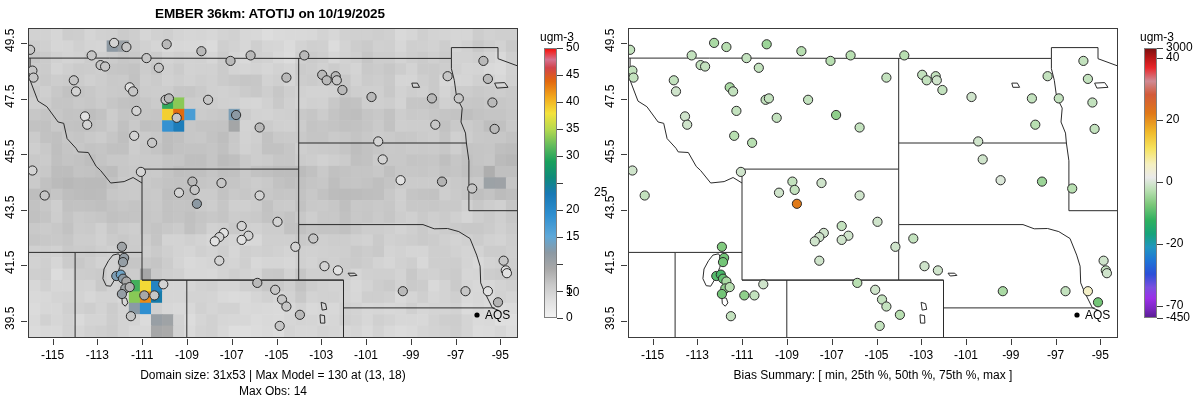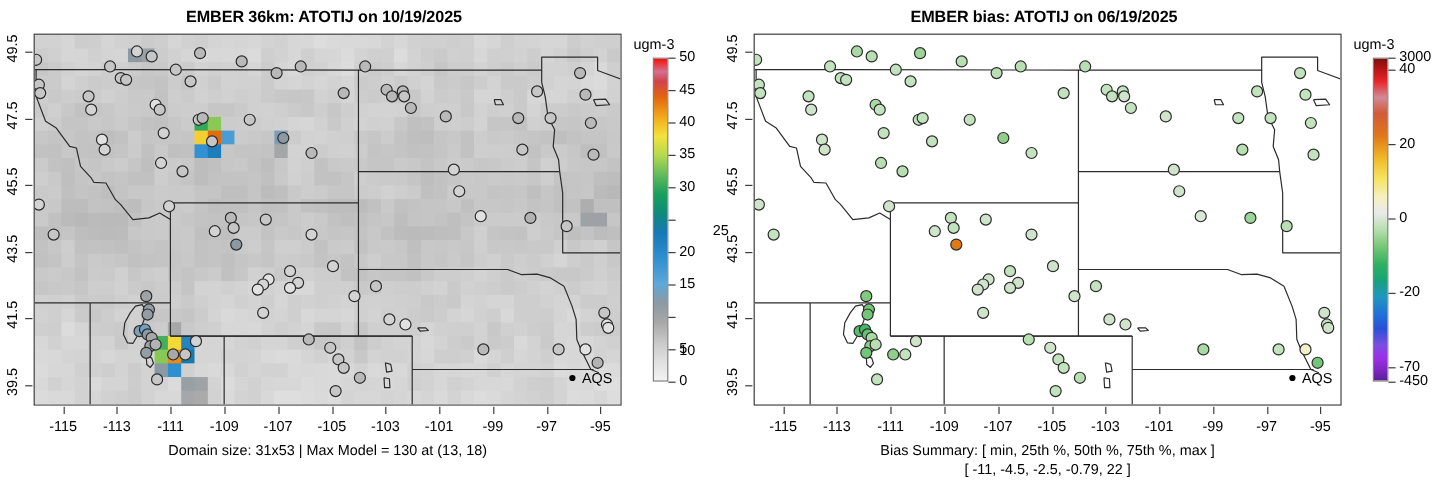--- a/index.html
+++ b/index.html
@@ -112,20 +112,21 @@
   }
   .caption.l1 { top: 368px; }
   .caption.l2 { top: 384px; }
 
   
   .cbar-wrap { position: absolute; }
   .cbar-unit {
     position: absolute;
     font-size: 12px;
     white-space: nowrap;
+    margin-left: 12px;
   }
   .cbar-strip {
     position: absolute;
     width: 13px;
     height: 270px;
     border: 1px solid #808080;
     box-sizing: border-box;
   }
   .cbar-tick {
     position: absolute;
@@ -1507,20 +1508,21 @@
         <div class="ylab" style="top: 201.7px;">43.5</div>
         <div class="tick-y" style="top: 154.3px;"></div>
         <div class="ylab" style="top: 146.3px;">45.5</div>
         <div class="tick-y" style="top: 98.8px;"></div>
         <div class="ylab" style="top: 90.8px;">47.5</div>
         <div class="tick-y" style="top: 43.3px;"></div>
         <div class="ylab" style="top: 35.3px;">49.5</div>
       </div>
 
     <div class="caption l1">Domain size: 31x53 | Max Model = 130 at (13, 18)</div>
+    <div class="caption l2">Max Obs: 14</div>
 
     <div class="cbar-wrap" id="cbar-model">
       <div class="cbar-unit" style="left:528px; top:30px;">ugm-3</div>
       <div class="cbar-strip" id="cbar-strip-model" style="left: 544px; top: 48px; background: linear-gradient(rgb(240, 16, 16) 0%, rgb(239, 42, 42) 1%, rgb(212, 113, 143) 4%, rgb(209, 67, 75) 7%, rgb(226, 103, 14) 12%, rgb(242, 168, 28) 18%, rgb(244, 226, 60) 24%, rgb(181, 217, 79) 30%, rgb(99, 187, 92) 36%, rgb(25, 160, 92) 42%, rgb(15, 138, 122) 48%, rgb(24, 120, 180) 54%, rgb(47, 143, 208) 62%, rgb(95, 168, 216) 70%, rgb(140, 153, 163) 76%, rgb(168, 168, 168) 82%, rgb(200, 200, 200) 88%, rgb(224, 224, 224) 94%, rgb(242, 242, 242) 100%);"></div>
     <div class="cbar-tick" style="left: 557px; top: 48px;"></div>
         <div class="cbar-lab" style="left: 566px; top: 40px;">50</div>
         <div class="cbar-tick" style="left: 557px; top: 75px;"></div>
         <div class="cbar-lab" style="left: 566px; top: 67px;">45</div>
         <div class="cbar-tick" style="left: 557px; top: 102px;"></div>
         <div class="cbar-lab" style="left: 566px; top: 94px;">40</div>
@@ -1537,21 +1539,20 @@
         <div class="cbar-tick" style="left: 557px; top: 264px;"></div>
         <div class="cbar-lab" style="left: 566px; top: 241px; margin-top: 44px;">10</div>
         <div class="cbar-tick" style="left: 557px; top: 291px;"></div>
         <div class="cbar-lab" style="left: 566px; top: 283px;">5</div>
         <div class="cbar-tick" style="left: 557px; top: 318px;"></div>
         <div class="cbar-lab" style="left: 566px; top: 310px;">0</div>
       </div>
   </div>
 
   <div class="panel" id="panel-right">
-    <div class="panel-title">EMBER bias: ATOTIJ on 06/19/2025</div>
 
     <div class="plot-box">
       <div class="plot-inner">
         <svg class="map-svg" id="map-bias" viewBox="0 0 488 308" preserveAspectRatio="none">
             <rect x="0" y="0" width="488" height="308" fill="#ffffff"></rect>
             <polyline points="-4.5,29.1 80.6,29.1 270.9,29.4 422.4,29.4 422.4,18.6 469.0,18.6 469.0,29.7 490.2,37.5" fill="none" stroke="#2b2b2b" stroke-width="1" stroke-linejoin="round"></polyline>
             <polyline points="1.1,29.1 1.1,51.3 9.0,72.1 17.9,77.7 29.1,93.0 34.7,94.3 38.1,109.6 47.0,119.3 49.2,122.9 59.3,123.5 67.2,137.4 71.6,141.5 81.7,154.0 95.1,152.6 104.1,148.5 113.0,154.0" fill="none" stroke="#2b2b2b" stroke-width="1" stroke-linejoin="round"></polyline>
             <polyline points="-20.1,112.4 -17.9,115.2 -10.1,118.5" fill="none" stroke="#2b2b2b" stroke-width="1" stroke-linejoin="round"></polyline>
             <polyline points="-20.1,112.4 -20.1,159.5 -17.9,170.6 -20.1,190.1 -20.1,223.4 46.1,223.4" fill="none" stroke="#2b2b2b" stroke-width="1" stroke-linejoin="round"></polyline>
             <polyline points="46.1,223.4 46.1,362.1" fill="none" stroke="#2b2b2b" stroke-width="1" stroke-linejoin="round"></polyline>
@@ -1717,21 +1718,20 @@
         <div class="ylab" style="top: 201.7px;">43.5</div>
         <div class="tick-y" style="top: 154.3px;"></div>
         <div class="ylab" style="top: 146.3px;">45.5</div>
         <div class="tick-y" style="top: 98.8px;"></div>
         <div class="ylab" style="top: 90.8px;">47.5</div>
         <div class="tick-y" style="top: 43.3px;"></div>
         <div class="ylab" style="top: 35.3px;">49.5</div>
       </div>
 
     <div class="caption l1">Bias Summary: [ min, 25th %, 50th %, 75th %, max ]</div>
-    <div class="caption l2">[ -11,  -4.5,  -2.5,  -0.79,  22 ]</div>
 
     <div class="cbar-wrap" id="cbar-bias">
       <div class="cbar-unit" style="left:528px; top:30px;">ugm-3</div>
       <div class="cbar-strip" id="cbar-strip-bias" style="left: 544px; top: 48px; background: linear-gradient(rgb(125, 16, 16) 0%, rgb(179, 21, 21) 3%, rgb(232, 38, 42) 7%, rgb(207, 138, 148) 12%, rgb(210, 90, 58) 17%, rgb(224, 120, 24) 24%, rgb(240, 185, 42) 31%, rgb(246, 226, 92) 37%, rgb(245, 240, 192) 43%, rgb(234, 234, 234) 48%, rgb(183, 223, 176) 53%, rgb(124, 200, 122) 58%, rgb(46, 176, 95) 64%, rgb(22, 163, 122) 69%, rgb(33, 150, 192) 74%, rgb(31, 116, 214) 79%, rgb(43, 79, 216) 84%, rgb(123, 79, 224) 89%, rgb(155, 48, 232) 93%, rgb(123, 40, 192) 97%, rgb(92, 31, 150) 100%);"></div>
     <div class="cbar-tick" style="left: 557px; top: 48px;"></div>
         <div class="cbar-lab" style="left: 566px; top: 40px;">3000</div>
         <div class="cbar-tick" style="left: 557px; top: 57.5px;"></div>
         <div class="cbar-lab" style="left: 566px; top: 49.5px;">40</div>
         <div class="cbar-tick" style="left: 557px; top: 119.5px;"></div>
         <div class="cbar-lab" style="left: 566px; top: 111.5px;">20</div>

